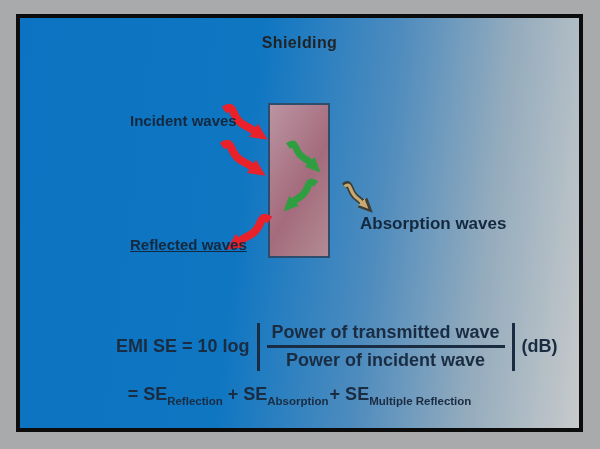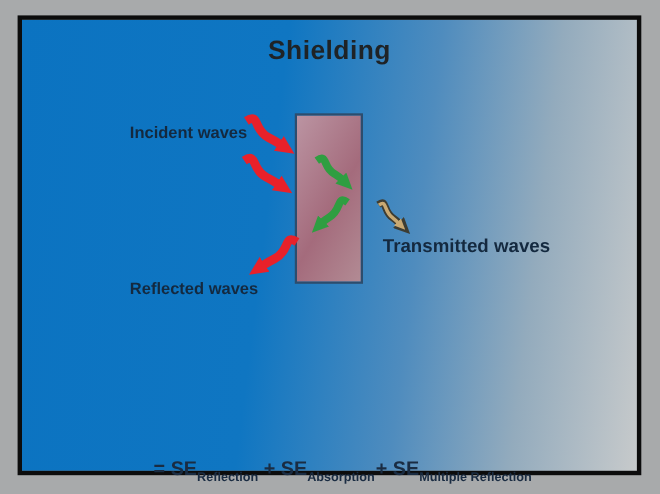--- a/index.html
+++ b/index.html
@@ -8,44 +8,44 @@
     background:#a8aaab;
     font-family:"Liberation Sans", sans-serif;
   }
   .panel{
     position:absolute;left:16px;top:14px;width:559px;height:410px;
     border:4px solid #0c0c0c;
     background:linear-gradient(97deg,#0b73c1 0%,#0f76c2 40%,#4f8cbe 63%,#93abbd 81%,#c7cacb 100%);
   }
   .title{
     position:absolute;top:16px;left:0;width:100%;text-align:center;
-    font-size:24px;font-weight:700;color:#1f2326;line-height:1.08;letter-spacing:0.4px;
+    font-size:16px;font-weight:700;color:#1f2326;line-height:1.08;letter-spacing:0.4px;
   }
   .material-rect{
     position:absolute;left:248px;top:85px;width:58px;height:151px;
     border:2px solid #2d4d6d;
     background:linear-gradient(120deg,#bb94a2 0%,#a46b7c 55%,#b28b94 100%);
   }
   .overlay{position:absolute;left:0;top:0;}
-  .label{position:absolute;color:#14293f;font-weight:700;white-space:nowrap;}
+  .label{position:absolute;color:#14293f;font-weight:700;white-space:nowrap;margin-left:12px;}
   .label-incident{left:98px;top:94px;font-size:15px;}
-  .label-reflected{left:98px;top:236px;font-size:15px;}
+  .label-reflected{left:98px;top:218px;font-size:15px;text-decoration:underline;}
   .label-transmitted{left:328px;top:196px;font-size:17px;}
   .label-efficiency{left:98px;top:256px;font-size:20px;color:#15304b;}
   .formula-row{
     position:absolute;left:96px;top:304px;display:flex;align-items:center;gap:7px;
     color:#1a2c42;font-weight:700;font-size:18px;white-space:nowrap;
   }
   .vbar{width:3px;height:48px;background:#1a2c42;}
   .fraction{display:flex;flex-direction:column;align-items:center;}
   .fraction .num{padding:0 5px 2px;border-bottom:3px solid #1a2c42;}
   .fraction .den{padding-top:2px;}
   .sum-row{
-    position:absolute;left:12px;top:366px;width:100%;text-align:center;
-    color:#1a2c42;font-weight:700;font-size:18px;white-space:nowrap;margin-top:32px;
+    position:absolute;left:0;top:366px;width:100%;text-align:center;
+    color:#1a2c42;font-weight:700;font-size:18px;white-space:nowrap;
   }
   .sum-row .sub{font-size:11.5px;vertical-align:-5px;font-weight:700;}
   .sum-row .plus1{margin-left:5px;}
   .sum-row .plus2{margin-left:1px;}
 </style>
 </head>
 <body>
 
 <div class="panel">
 
@@ -87,20 +87,30 @@
       <path d="M296,166 C286,159 291,172 280,179 C276,181.5 274,183 272,185" fill="none" stroke="#2f9e41" stroke-width="7" marker-end="url(#head-green)"></path>
     </g>
     <g>
       <path d="M324,168 C332,162 328,174 337,180 C340,182 342,184 344,186" fill="none" stroke="#3d3d33" stroke-width="6.5" marker-end="url(#head-dark)"></path>
       <path d="M324.5,168.5 C332,163 328.5,174 337,180 C339,181.5 340.5,183 342,184.5" fill="none" stroke="#c9a972" stroke-width="3.2" marker-end="url(#head-tan)"></path>
     </g>
   </svg>
 
   <div class="label label-incident">Incident waves</div>
   <div class="label label-reflected">Reflected waves</div>
-  <div class="label label-transmitted">Transmitted waves</div>
+  <div class="label label-transmitted">Absorption waves</div>
 
+  <div class="formula-row">
+    <span>EMI SE = 10 log</span>
+    <div class="vbar"></div>
+    <div class="fraction">
+      <span class="num">Power of transmitted wave</span>
+      <span class="den">Power of incident wave</span>
+    </div>
+    <div class="vbar"></div>
+    <span>(dB)</span>
+  </div>
 
   <div class="sum-row">
     <span>= SE</span><span class="sub">Reflection</span><span class="plus1">+ SE</span><span class="sub">Absorption</span><span class="plus2">+ SE</span><span class="sub">Multiple Reflection</span>
   </div>
 
 </div>
 
 </body></html>

